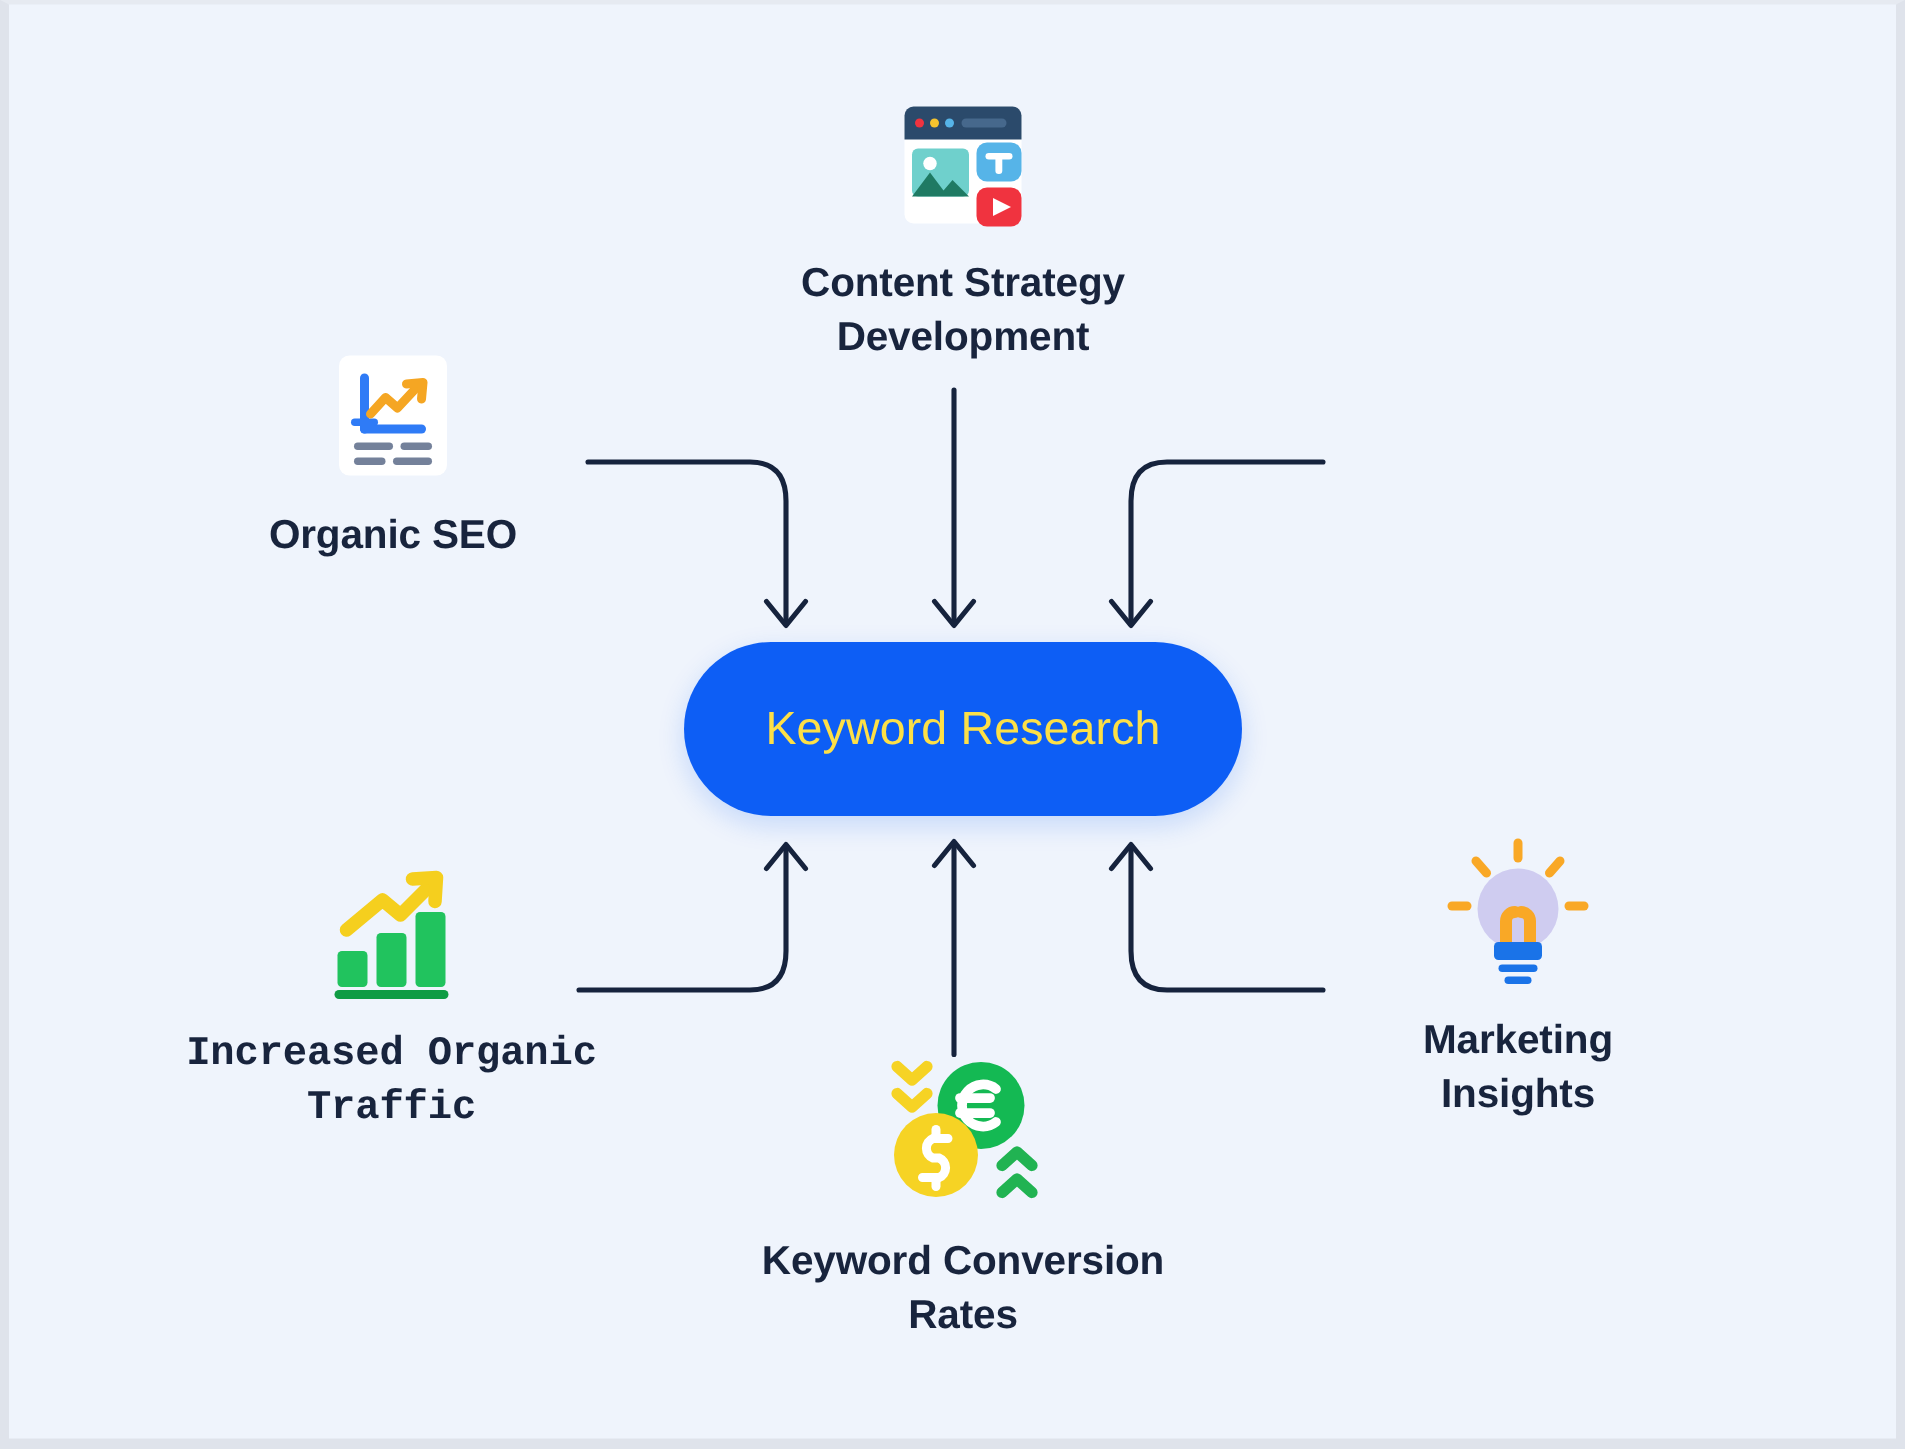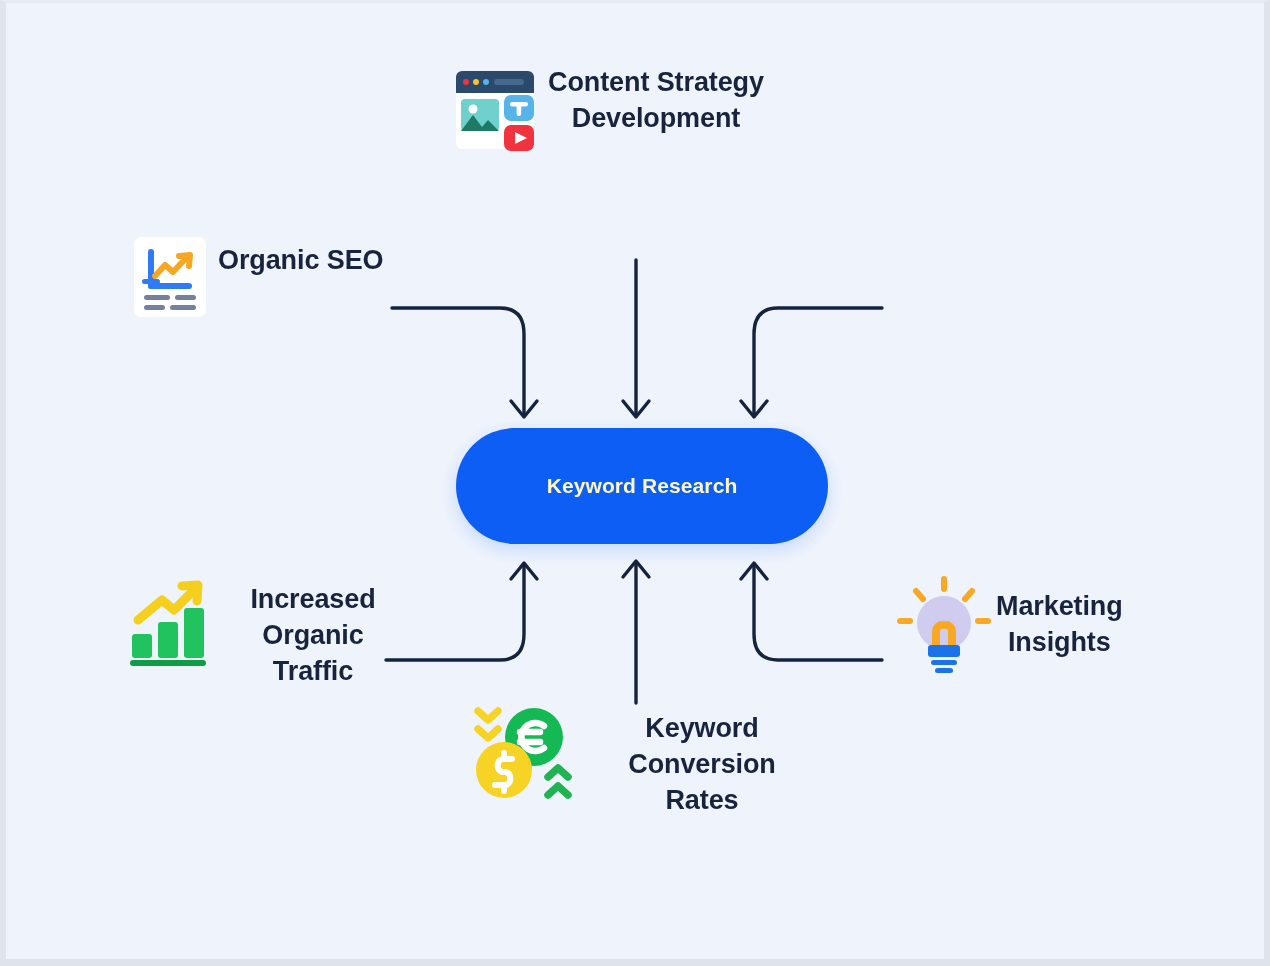--- a/index.html
+++ b/index.html
@@ -45,32 +45,33 @@
     width: 372px;
     height: 116px;
     border-radius: 58px;
     background: #0d5ef5;
     display: flex;
     align-items: center;
     justify-content: center;
     box-shadow: 0 6px 18px rgba(13,94,245,0.18);
   }
   #center-node .label {
-    color: #fef9c3;
-    font-size: 21px;
-    font-weight: 700;
+    color: #fde047;
+    font-size: 31px;
+    font-weight: 400;
     letter-spacing: 0.1px;
     white-space: nowrap;
   }
 
   
   .node {
     position: absolute;
     display: flex;
-    align-items: flex-start;
+    flex-direction: column;
+    align-items: center;
   }
   .node .icon-wrap {
     display: flex;
     align-items: center;
     justify-content: center;
   }
   .node .node-label {
     margin-top: 14px;
     color: #18243d;
     font-size: 27px;
@@ -78,23 +79,23 @@
     line-height: 1.33;
     text-align: center;
     white-space: pre-line;
     letter-spacing: -0.1px;
   }
 
   
   #node-content-strategy { left: 436px;  top: 48px;  width: 400px; }
   #node-improved-seo     { left: 116px;  top: 226px; width: 280px; }
   #node-brand-visibility { left: 866px;  top: 226px; width: 280px; }
-  #node-organic-traffic  { left: 110px;  top: 565px; width: 290px; }
+  #node-organic-traffic  { left: 110px;  top: 565px; width: 290px; font-family: Liberation Mono, monospace; }
   #node-conversion-rates { left: 456px;  top: 694px; width: 360px; }
-  #node-marketing-insights{ left: 886px; top: 572px; width: 240px; }
+  #node-marketing-insights{ left: 886px; top: 555px; width: 240px; }
 </style>
 </head>
 <body>
 
 <div id="canvas">
 
   <svg id="connectors" viewBox="0 0 1258 956" preserveAspectRatio="none" aria-hidden="true">
     <g fill="none" stroke="#16233d" stroke-width="3.4" stroke-linecap="round" stroke-linejoin="round">
 
       <path d="M 386 305 L 494 305 Q 518 305 518 331 L 518 412"></path>

